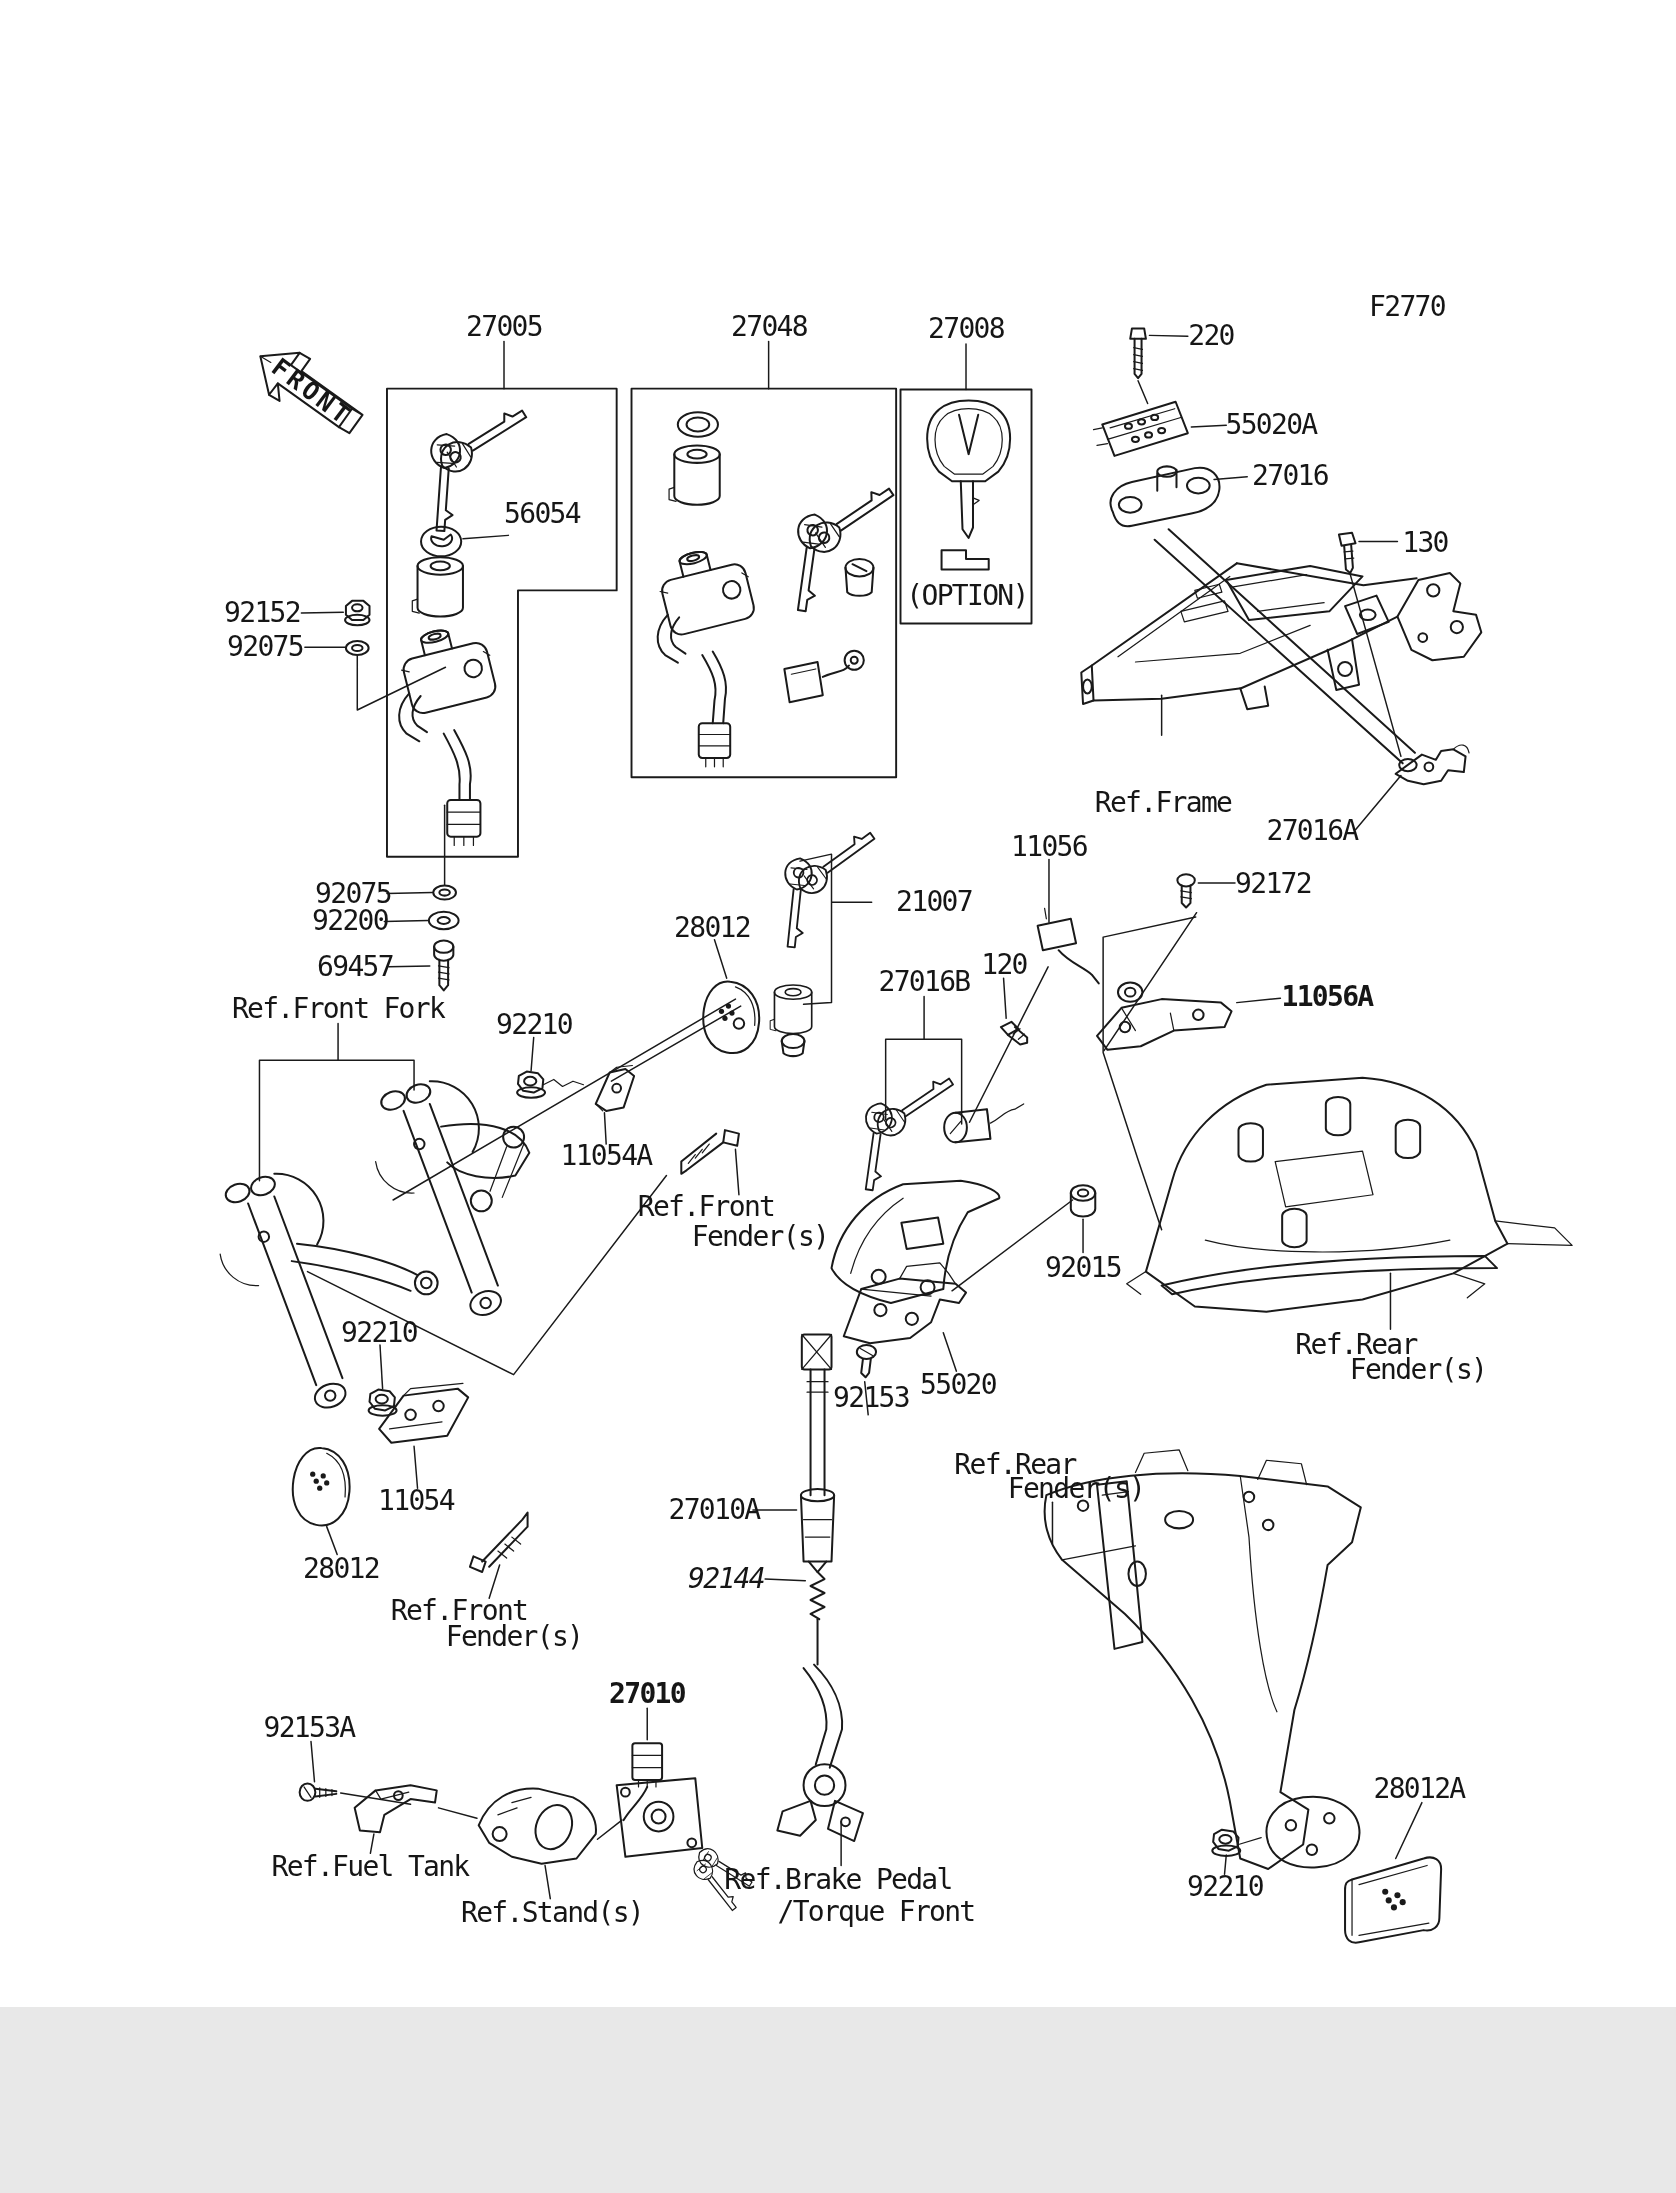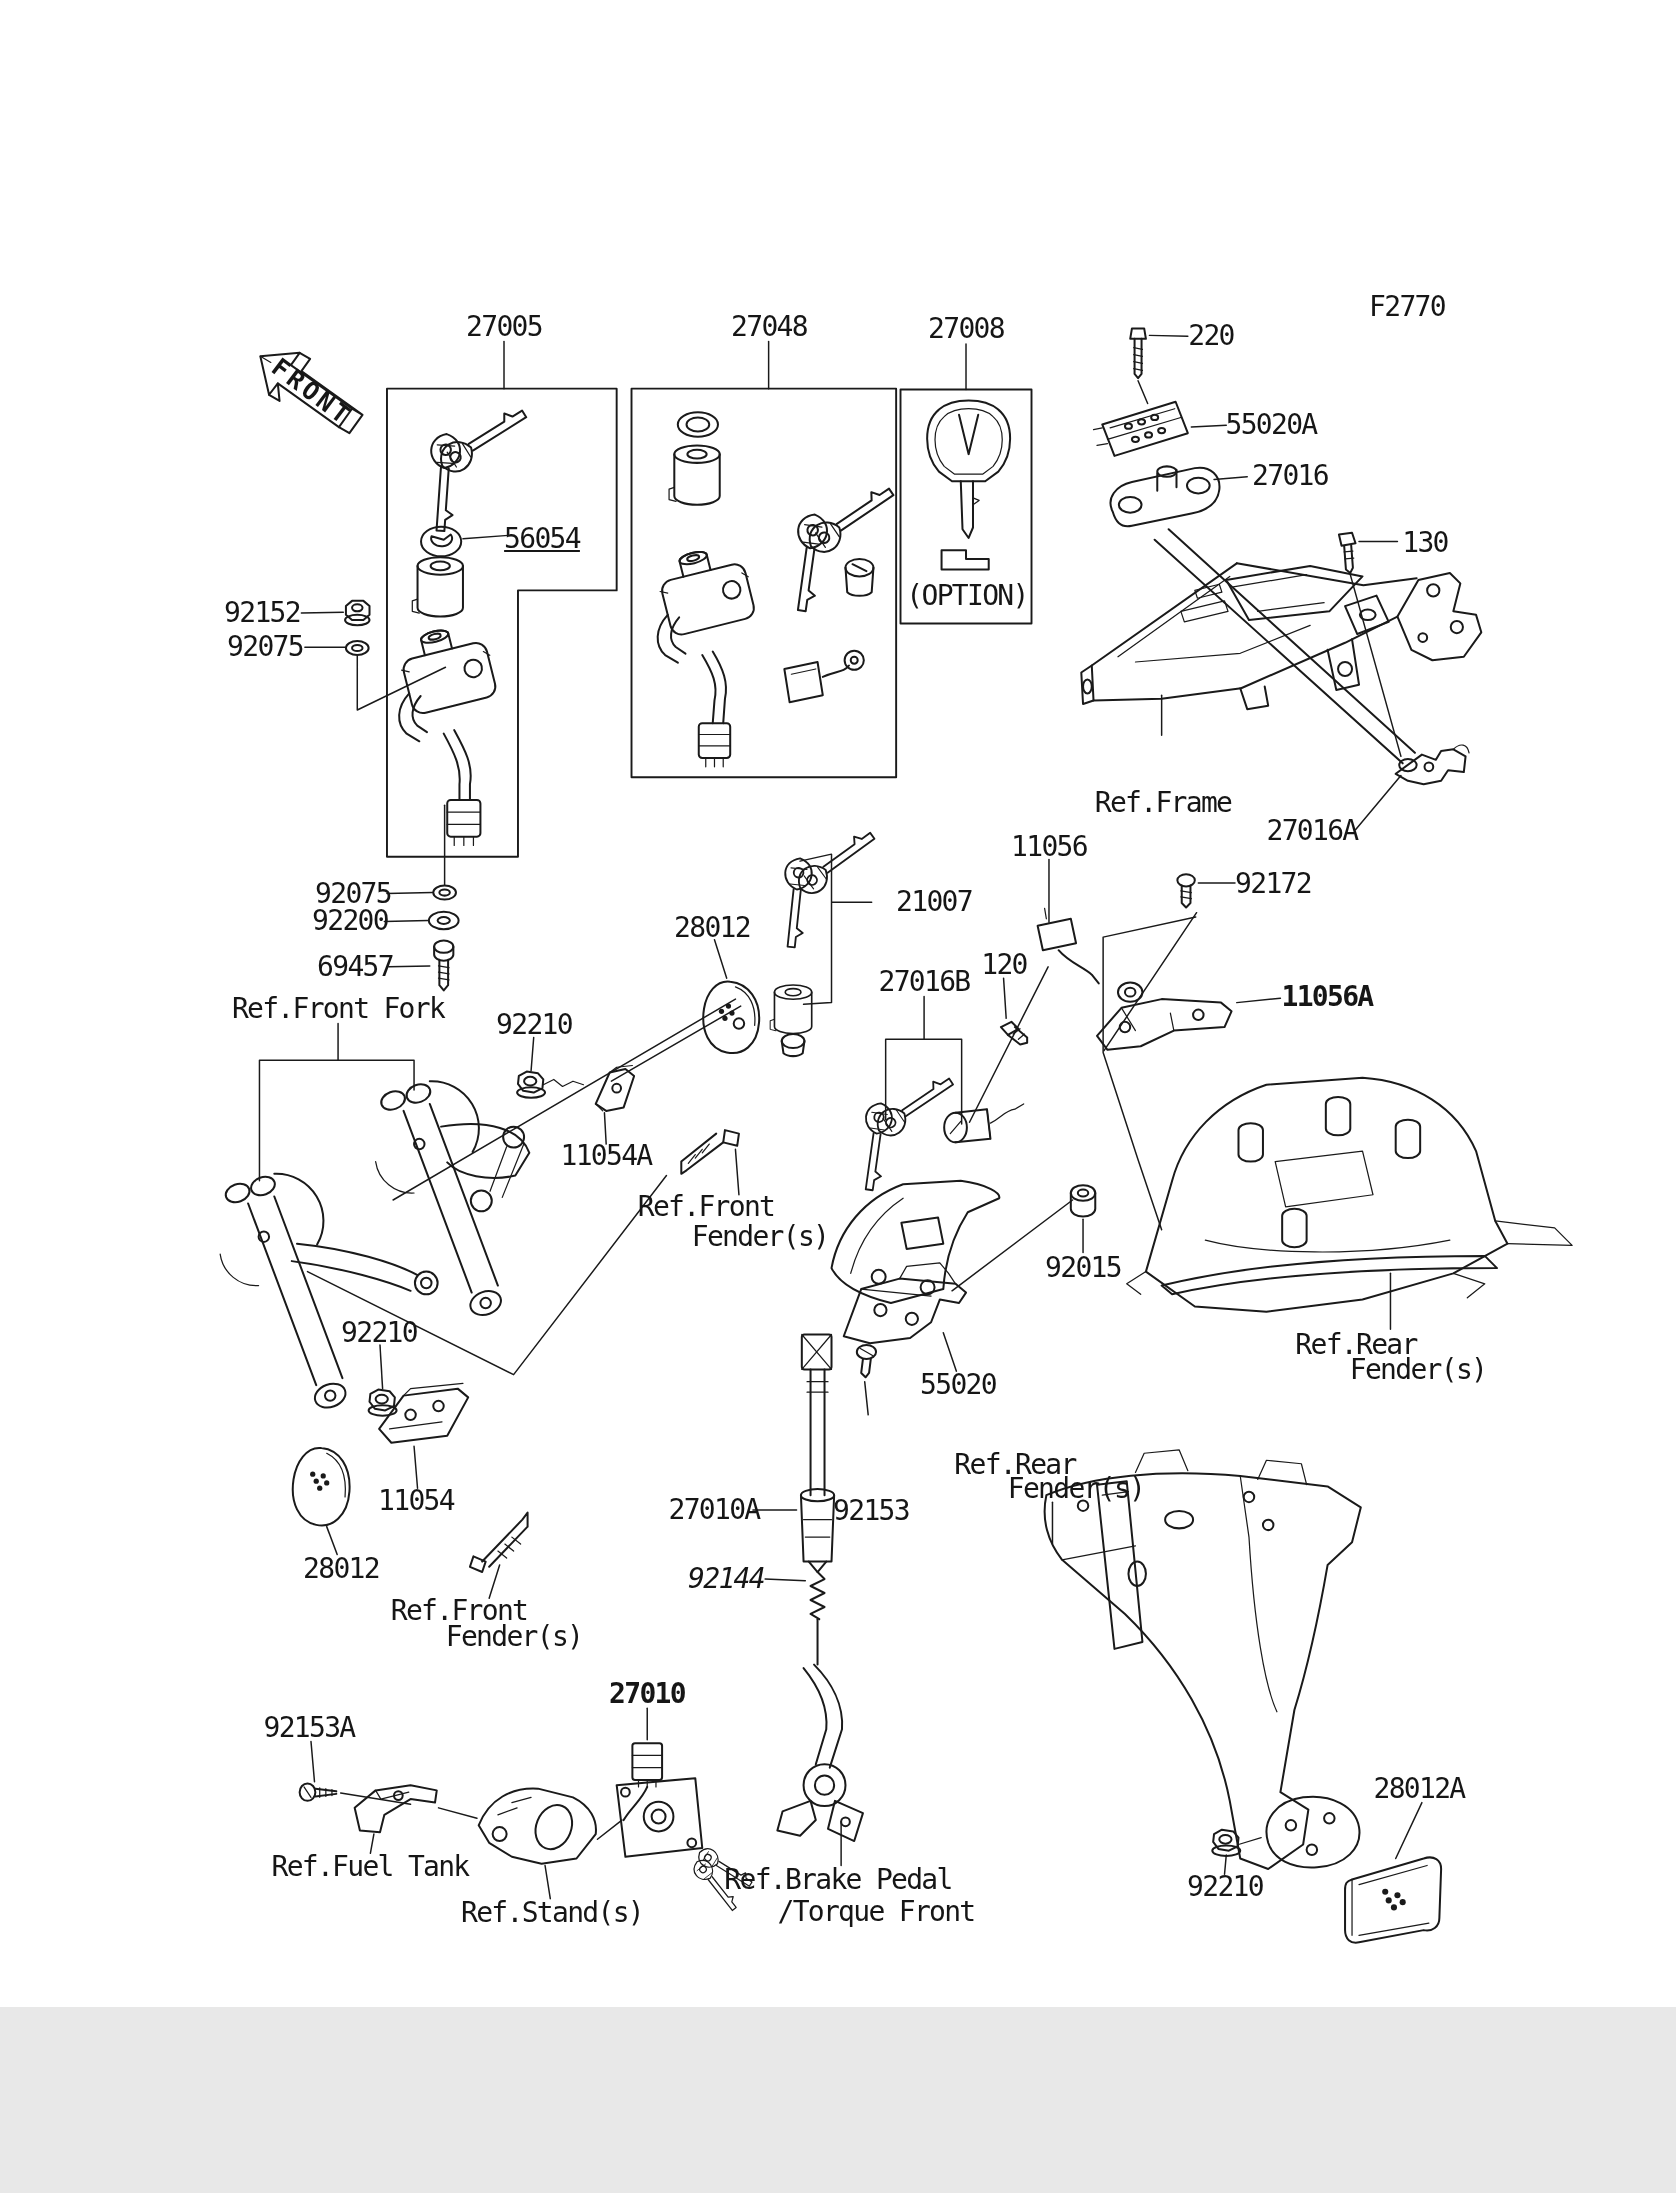--- a/index.html
+++ b/index.html
@@ -531,21 +531,21 @@
 <div class="front-txt" style="left:312px;top:392px;">FRONT</div>
 
 <div class="lbl" style="left:504px;top:327px;">27005</div>
 <div class="lbl" style="left:769px;top:327px;">27048</div>
 <div class="lbl" style="left:966px;top:329px;">27008</div>
 <div class="lbl" style="left:967px;top:596px;">(OPTION)</div>
 <div class="lbl" style="left:1211px;top:336px;">220</div>
 <div class="lbl" style="left:1271px;top:425px;">55020A</div>
 <div class="lbl" style="left:1290px;top:476px;">27016</div>
 <div class="lbl" style="left:1425px;top:543px;">130</div>
-<div class="lbl" style="left:542px;top:539px;text-decoration:underline;">56054</div>
+<div class="lbl" style="left:542px;top:514px;">56054</div>
 <div class="lbl" style="left:262px;top:613px;">92152</div>
 <div class="lbl" style="left:265px;top:647px;">92075</div>
 <div class="lbl" style="left:353px;top:894px;">92075</div>
 <div class="lbl" style="left:350px;top:921px;">92200</div>
 <div class="lbl" style="left:355px;top:967px;">69457</div>
 <div class="lbl" style="left:338px;top:1009px;">Ref.Front Fork</div>
 <div class="lbl" style="left:712px;top:928px;">28012</div>
 <div class="lbl" style="left:534px;top:1025px;">92210</div>
 <div class="lbl" style="left:934px;top:902px;text-align:center;">21007</div>
 <div class="lbl" style="left:1049px;top:847px;">11056</div>
@@ -553,21 +553,21 @@
 <div class="lbl" style="left:1327px;top:997px;font-weight:bold;">11056A</div>
 <div class="lbl" style="left:924px;top:982px;">27016B</div>
 <div class="lbl" style="left:1004px;top:965px;">120</div>
 <div class="lbl" style="left:1163px;top:803px;">Ref.Frame</div>
 <div class="lbl" style="left:1312px;top:831px;">27016A</div>
 <div class="lbl" style="left:606px;top:1156px;">11054A</div>
 <div class="lbl" style="left:706px;top:1207px;">Ref.Front</div>
 <div class="lbl" style="left:760px;top:1237px;">Fender(s)</div>
 <div class="lbl" style="left:1083px;top:1268px;">92015</div>
 <div class="lbl" style="left:958px;top:1385px;">55020</div>
-<div class="lbl" style="left:871px;top:1511px;">92153</div>
+<div class="lbl" style="left:871px;top:1398px;">92153</div>
 <div class="lbl" style="left:1356px;top:1345px;">Ref.Rear</div>
 <div class="lbl" style="left:1418px;top:1370px;">Fender(s)</div>
 <div class="lbl" style="left:379px;top:1333px;">92210</div>
 <div class="lbl" style="left:416px;top:1501px;">11054</div>
 <div class="lbl" style="left:341px;top:1569px;">28012</div>
 <div class="lbl" style="left:459px;top:1611px;">Ref.Front</div>
 <div class="lbl" style="left:514px;top:1637px;">Fender(s)</div>
 <div class="lbl" style="left:714px;top:1510px;">27010A</div>
 <div class="lbl" style="left:726px;top:1579px;font-style:italic;">92144</div>
 <div class="lbl" style="left:1015px;top:1465px;">Ref.Rear</div>

